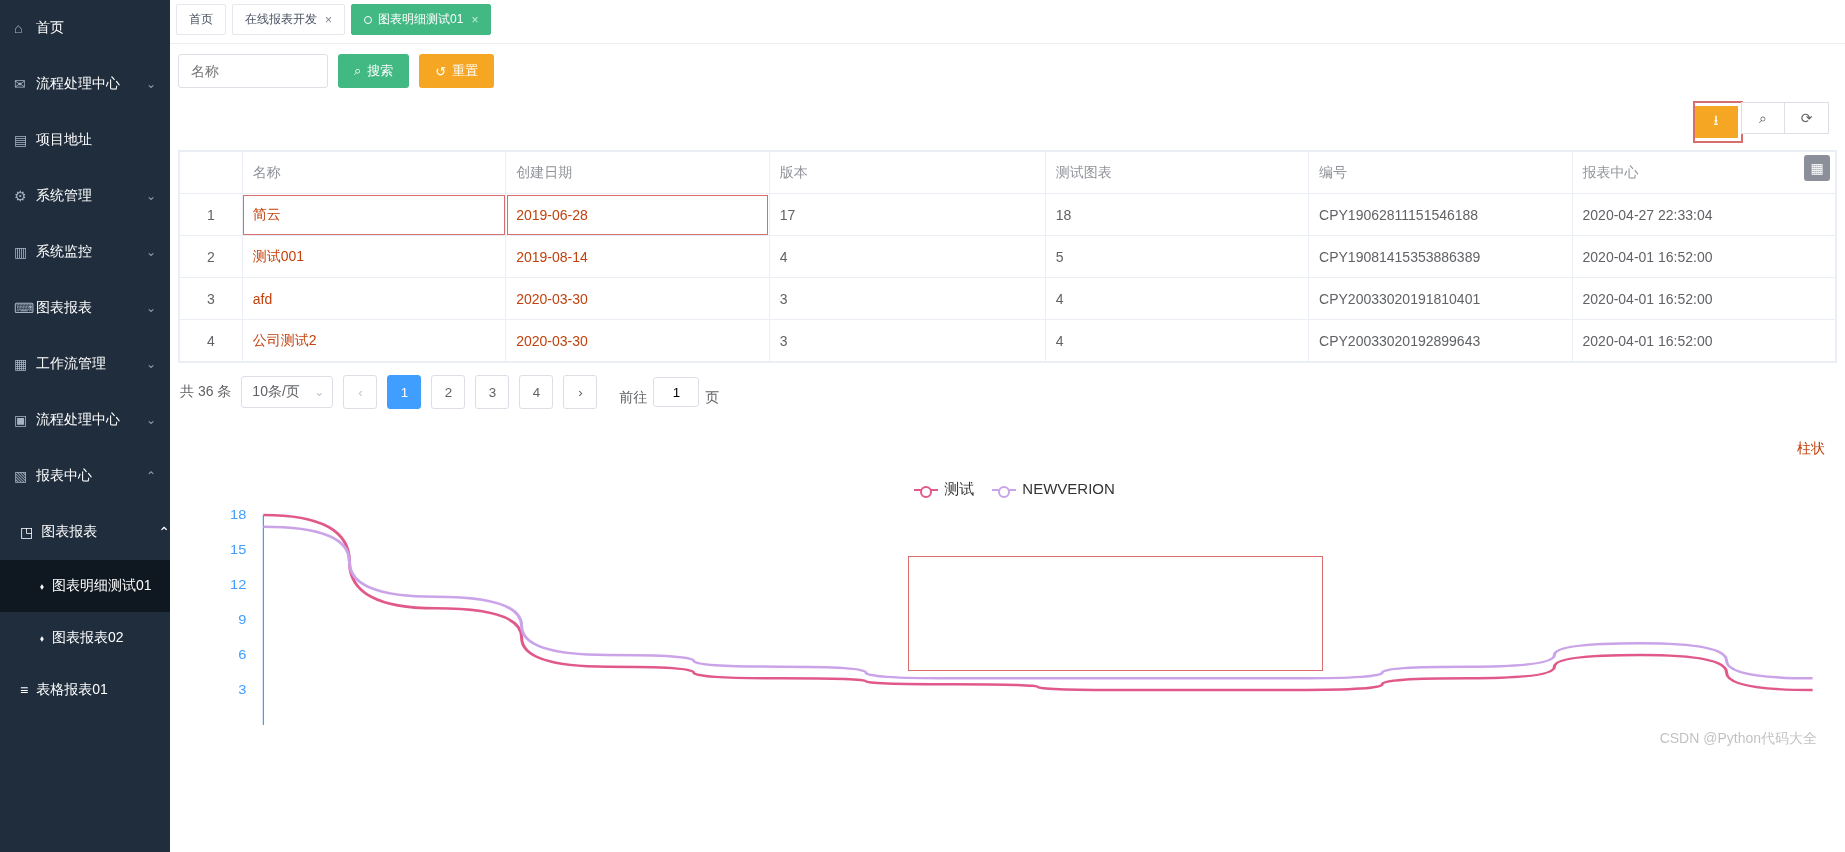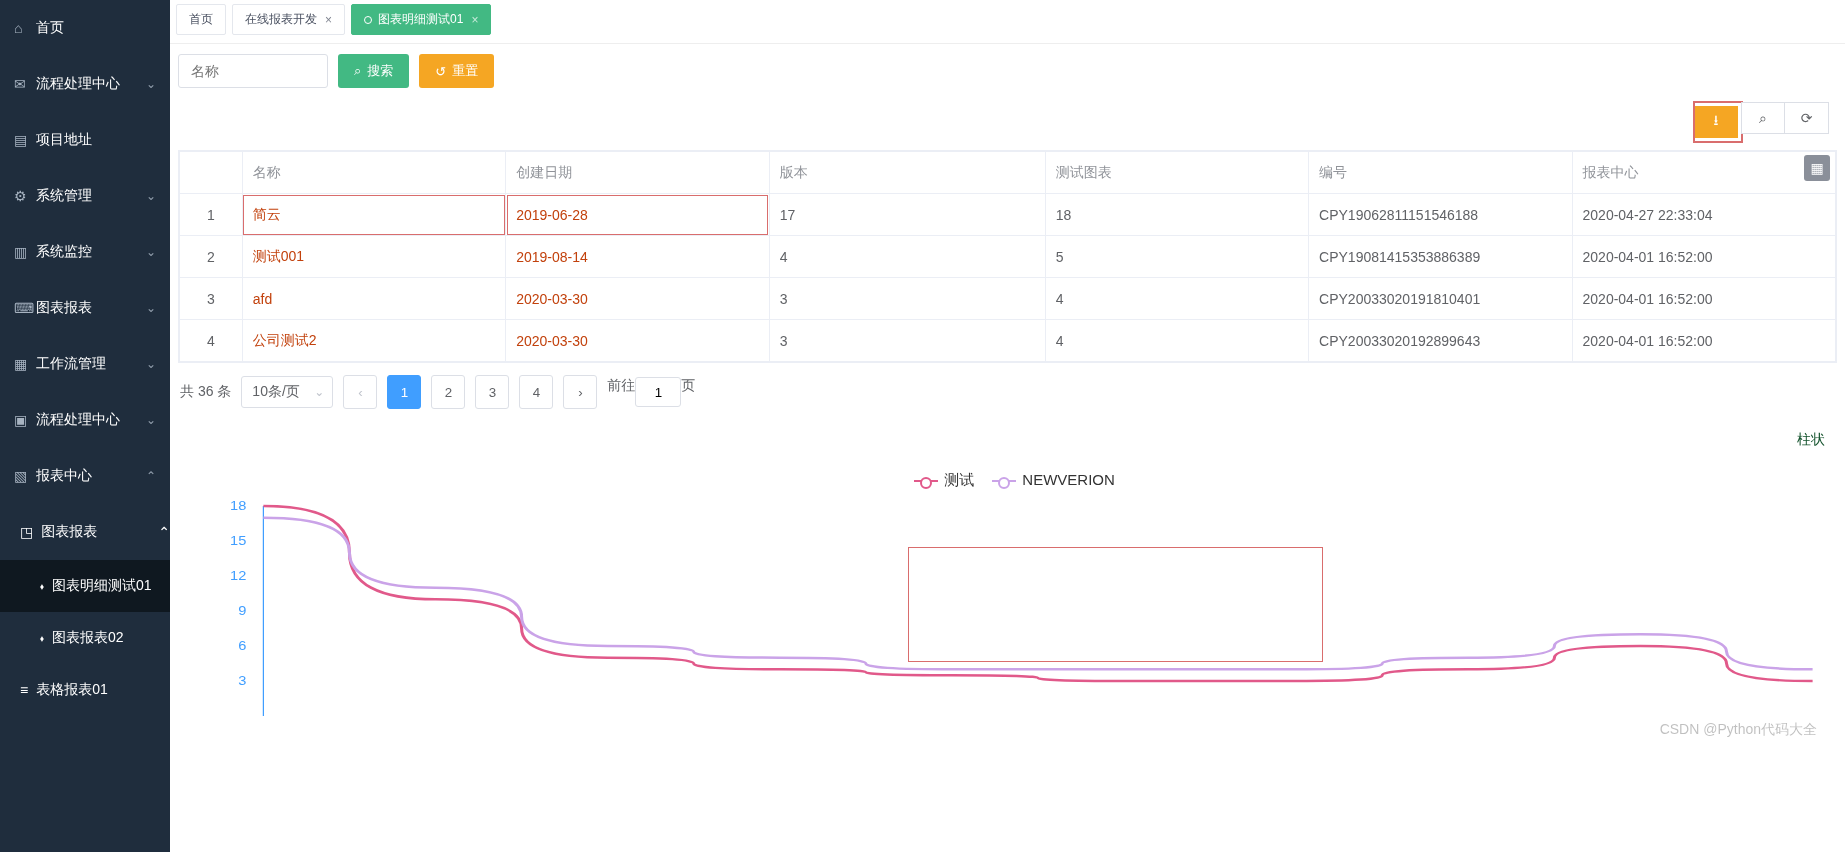--- a/index.html
+++ b/index.html
@@ -52,27 +52,27 @@
 .cell-hl { outline: 1px solid #d96d6d; outline-offset: -2px; }
 .grid-badge { position: absolute; right: 6px; top: 4px; width: 26px; height: 26px; background: #8a8f99; border-radius: 3px; color: #fff; display: flex; align-items: center; justify-content: center; font-size: 14px; cursor: pointer; }
 
 .pager { display: flex; align-items: center; gap: 10px; padding: 12px 10px; }
 .pager .total { color: #606266; }
 .pager .select { border: 1px solid #dcdfe6; border-radius: 3px; height: 32px; padding: 0 24px 0 10px; position: relative; display: inline-flex; align-items: center; min-width: 92px; cursor: pointer; }
 .pager .select .caret { position: absolute; right: 8px; color: #c0c4cc; font-size: 12px; }
 .pager .pg-btn { border: 1px solid #dcdfe6; background: #fff; width: 34px; height: 34px; border-radius: 3px; display: inline-flex; align-items: center; justify-content: center; cursor: pointer; color: #606266; }
 .pager .pg-btn.active { background: #409eff; border-color: #409eff; color: #fff; }
 .pager .pg-btn.disabled { color: #c0c4cc; cursor: not-allowed; }
-.pager .jump { display: inline-flex; align-items: flex-start; }
+.pager .jump { display: inline-flex; align-items: flex-end; gap: 6px; margin-left: 12px; }
 .pager .jump input { width: 46px; height: 30px; border: 1px solid #dcdfe6; border-radius: 3px; text-align: center; }
 
 .chart-type { display: flex; justify-content: flex-end; padding: 10px 20px; }
 .chart-type .wrap { border: 1px solid #d96d6d; padding: 18px 28px; display: inline-flex; gap: 14px; align-items: center; }
 .btn-blue { background: #409eff; color: #fff; border: none; height: 30px; padding: 0 16px; border-radius: 3px; cursor: pointer; }
-.text-plain { color: #14532d; }
+.text-plain { color: #c2410c; margin-top: 9px; }
 
 .chart-area { position: relative; height: 280px; margin: 8px 8px; }
 .chart-legend { text-align: center; padding: 4px 0 6px; color: #333; font-size: 15px; }
 .legend-dot { display: inline-block; width: 24px; border-top: 2px solid; position: relative; vertical-align: middle; margin: 0 6px 0 14px; }
 .legend-dot::after { content: ""; position: absolute; left: 50%; top: -5px; width: 8px; height: 8px; background: #fff; border: 2px solid; border-color: inherit; border-radius: 50%; transform: translateX(-50%); }
 .legend-dot.s1, .legend-dot.s1::after { border-color: #e1598a; color: #e1598a; }
 .legend-dot.s2, .legend-dot.s2::after { border-color: #caa3e8; color: #caa3e8; }
 svg.chart-svg { width: 100%; height: 230px; display: block; }
 .y-label { font-size: 12px; fill: #409eff; }
 .watermark { position: absolute; right: 20px; bottom: 8px; color: rgba(0,0,0,.25); font-size: 14px; }

